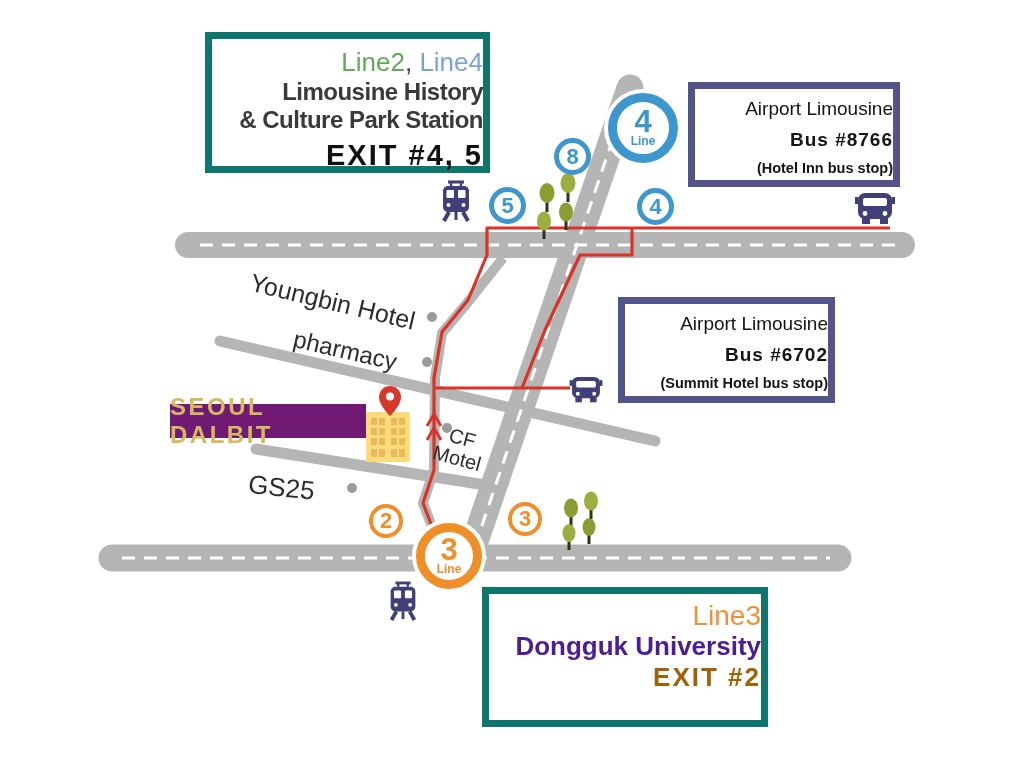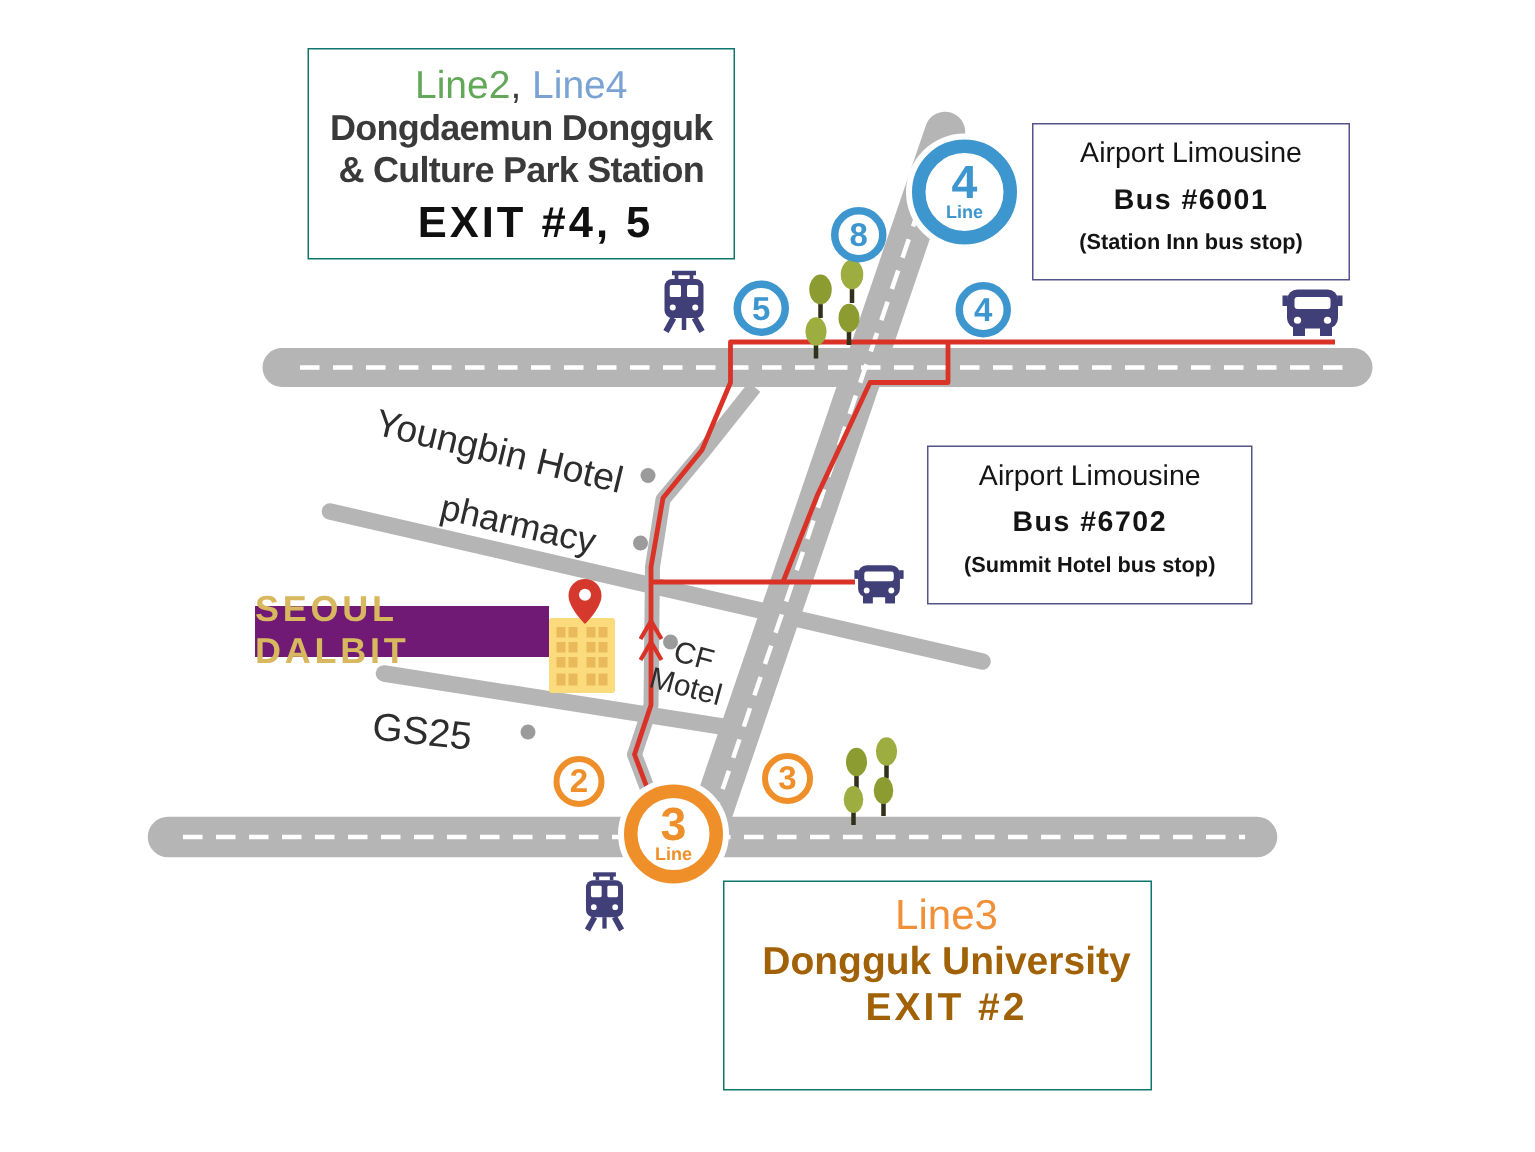--- a/index.html
+++ b/index.html
@@ -3,37 +3,37 @@
 <meta charset="utf-8">
 <style>
   html,body { margin:0; padding:0; background:#ffffff; }
   .canvas {
     position:relative; width:1023px; height:768px; background:#ffffff;
     font-family:"Liberation Sans", sans-serif; overflow:hidden;
   }
   .maplayer { position:absolute; left:0; top:0; }
 
   
-  .infobox { position:absolute; background:#fff; border:1px solid #0f766e; text-align:center; box-sizing:border-box; }
+  .infobox { position:absolute; background:#fff; border:7px solid #0f766e; text-align:right; box-sizing:border-box; }
   .box-ddm   { left:205px; top:32px;  width:285px; height:141px; }
   .box-6001  { left:688px; top:82px;  width:212px; height:105px; border-color:#54548a; }
   .box-6702  { left:618px; top:297px; width:217px; height:106px; border-color:#54548a; }
   .box-dgu   { left:482px; top:587px; width:286px; height:140px;padding-left:12px; }
 
   .lines-row { margin-top:8px; font-size:26px; font-weight:500; }
   .ln2 { color:#63a859; } .ln4 { color:#7aa3d4; } .comma { color:#3c3c3c; }
   .station-name { font-weight:bold; color:#3a3a3a; font-size:24px; line-height:1.18; letter-spacing:-0.5px; }
   .exit-line { font-weight:bold; color:#101010; font-size:29px; letter-spacing:2px; margin-top:4px;padding-left:19px; }
 
   .bus-title { font-weight:normal; color:#141414; font-size:19px; margin-top:9px; }
   .bus-num   { font-weight:bold; color:#141414; font-size:19px; margin-top:9px; letter-spacing:1px; }
   .bus-stop  { font-weight:bold; color:#141414; font-size:14.5px; margin-top:9px; }
 
   .line3-label { color:#f0913a; font-size:28px; font-weight:500; margin-top:6px; }
-  .dgu-name { font-weight:bold; color:#a16207; font-size:26px; line-height:1.15; }
+  .dgu-name { font-weight:bold; color:#4c1d95; font-size:26px; line-height:1.15; }
   .dgu-exit { font-weight:bold; color:#a16207; font-size:26px; letter-spacing:2px; }
 
   
   .badge { position:absolute; border-radius:50%; background:#fff; display:flex; flex-direction:column;
            align-items:center; justify-content:center; box-shadow:0 0 0 4px #fff; box-sizing:content-box; }
   .badge-4 { left:608px; top:93px;  width:52px; height:52px; border:9px solid #3e96ce; color:#3e96ce; }
   .badge-3 { left:416px; top:523px; width:48px; height:48px; border:9px solid #ef8f2a; color:#ef8f2a; }
   .badge-num  { font-size:31px; font-weight:bold; line-height:0.9; }
   .badge-line { font-size:12px; font-weight:bold; margin-top:-1px; }
 
@@ -223,29 +223,29 @@
     <div>Motel</div>
   </div>
   <div class="maplabel lbl-gs25">GS25</div>
 
   <div class="dest">SEOUL DALBIT</div>
 
   <div class="infobox box-ddm">
     <div class="lines-row">
       <span class="ln2">Line2</span><span class="comma">, </span><span class="ln4">Line4</span>
     </div>
-    <div class="station-name">Dongdaemun Dongguk</div>
+    <div class="station-name">Limousine History</div>
     <div class="station-name">&amp; Culture Park Station</div>
     <div class="exit-line">EXIT #4, 5</div>
   </div>
 
   <div class="infobox box-6001">
     <div class="bus-title">Airport Limousine</div>
-    <div class="bus-num">Bus #6001</div>
-    <div class="bus-stop">(Station Inn bus stop)</div>
+    <div class="bus-num">Bus #8766</div>
+    <div class="bus-stop">(Hotel Inn bus stop)</div>
   </div>
 
   <div class="infobox box-6702">
     <div class="bus-title">Airport Limousine</div>
     <div class="bus-num">Bus #6702</div>
     <div class="bus-stop">(Summit Hotel bus stop)</div>
   </div>
 
   <div class="infobox box-dgu">
     <div class="line3-label">Line3</div>

